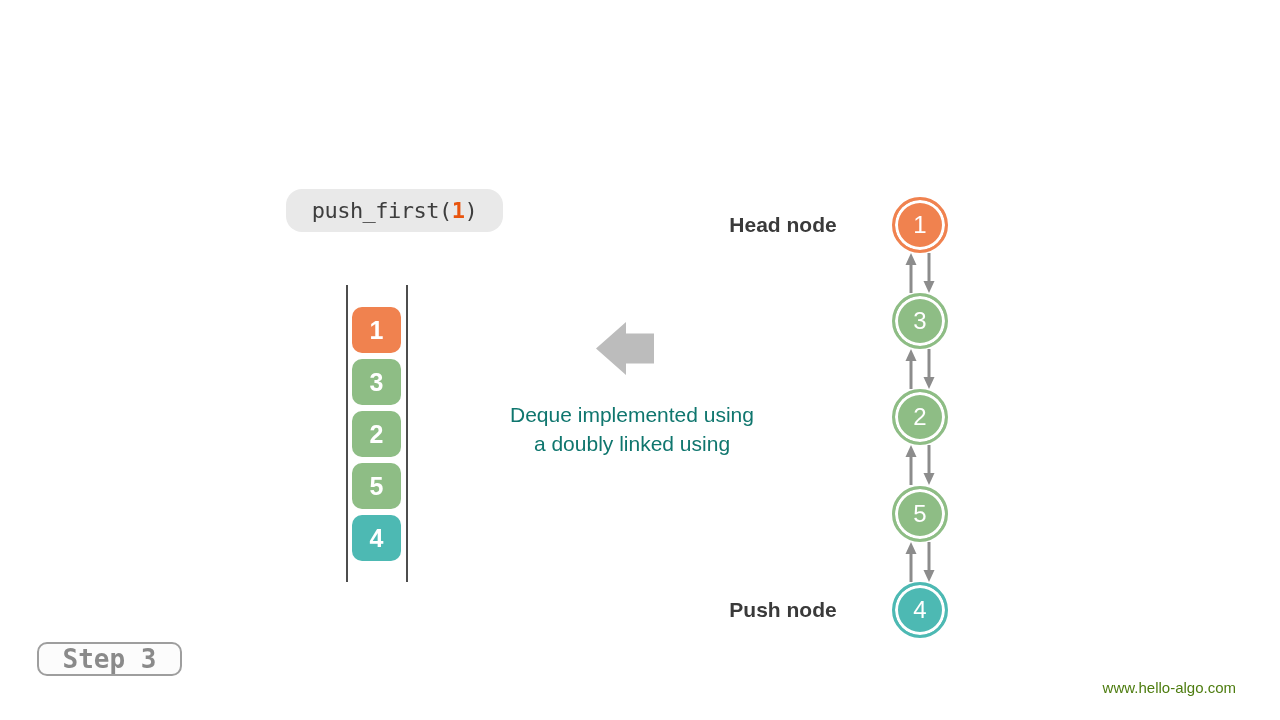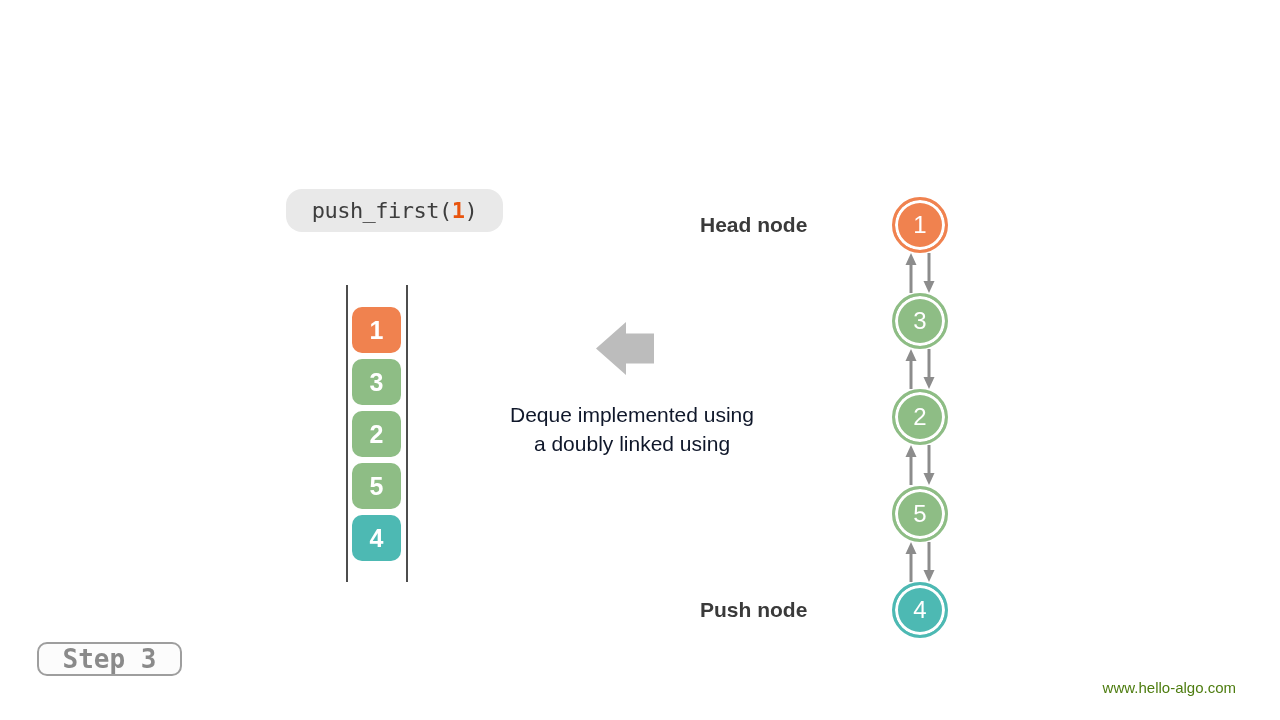--- a/index.html
+++ b/index.html
@@ -74,29 +74,29 @@
 
   
   .block-arrow { position: absolute; left: 596px; top: 322px; }
   .caption {
     position: absolute;
     left: 470px; top: 400px;
     width: 324px;
     text-align: center;
     font-size: 21px;
     line-height: 29px;
-    color: #0f172a;
+    color: #0f766e;
   }
 
   
   .ll-label {
     position: absolute;
     width: 166px;
     left: 700px;
-    text-align: left;
+    text-align: center;
     font-size: 21px;
     font-weight: 700;
     color: #3a3a3a;
   }
   .ll-label.head { top: 213px; }
   .ll-label.tail { top: 598px; }
   .node {
     position: absolute;
     left: 892px;
     width: 56px; height: 56px;

